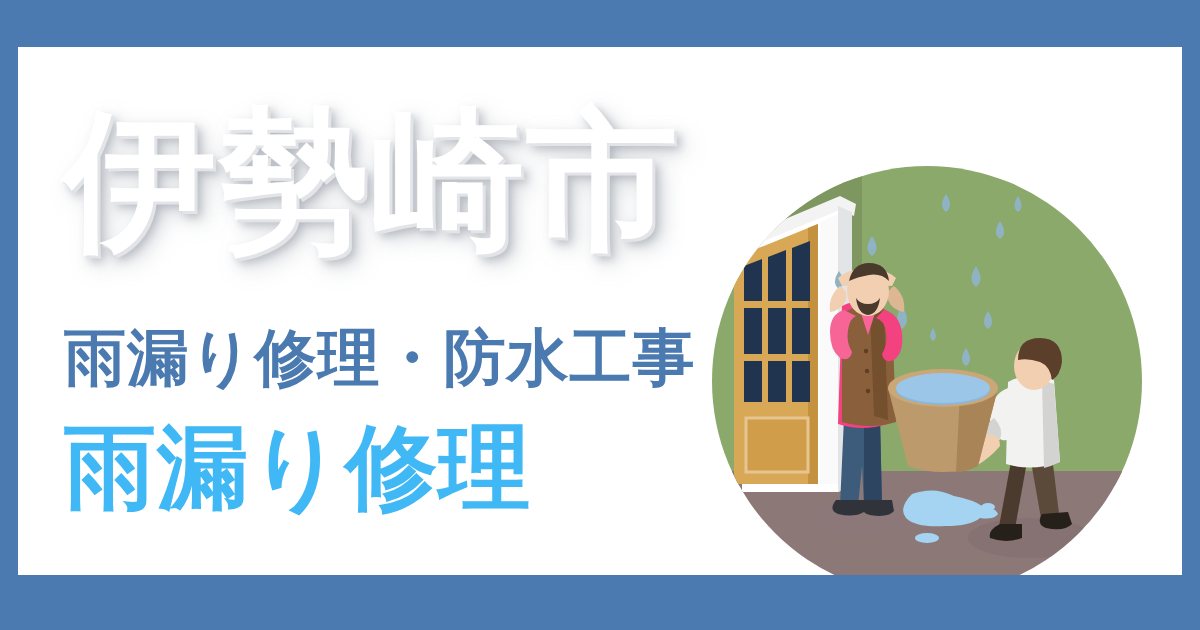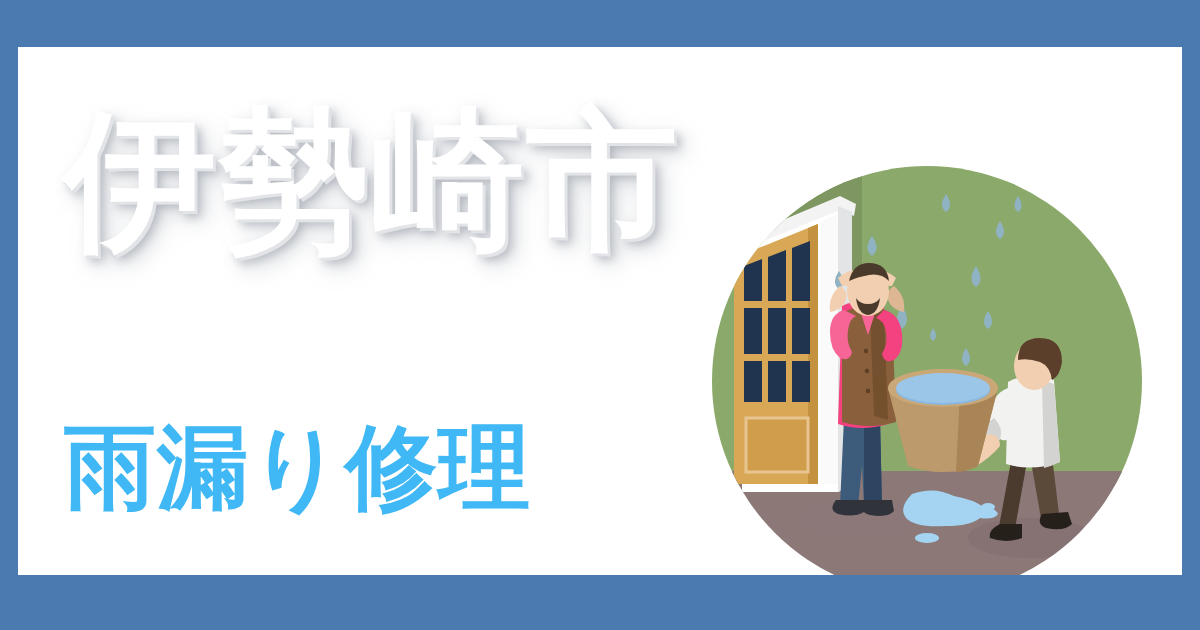--- a/index.html
+++ b/index.html
@@ -77,20 +77,21 @@
   #illustration svg { display: block; }
 </style>
 </head>
 <body>
 
 <div id="canvas">
   <div id="card">
 
     <div id="title-city">伊勢崎市</div>
 
+    <div id="subtitle-service">雨漏り修理・防水工事</div>
 
     <div id="subtitle-howto">雨漏り修理</div>
 
     <div id="illustration">
       <svg viewBox="0 0 430 430" width="430" height="430" xmlns="http://www.w3.org/2000/svg">
         <defs>
           <clipPath id="circleClip">
             <circle cx="215" cy="215" r="215"></circle>
           </clipPath>
         </defs>

